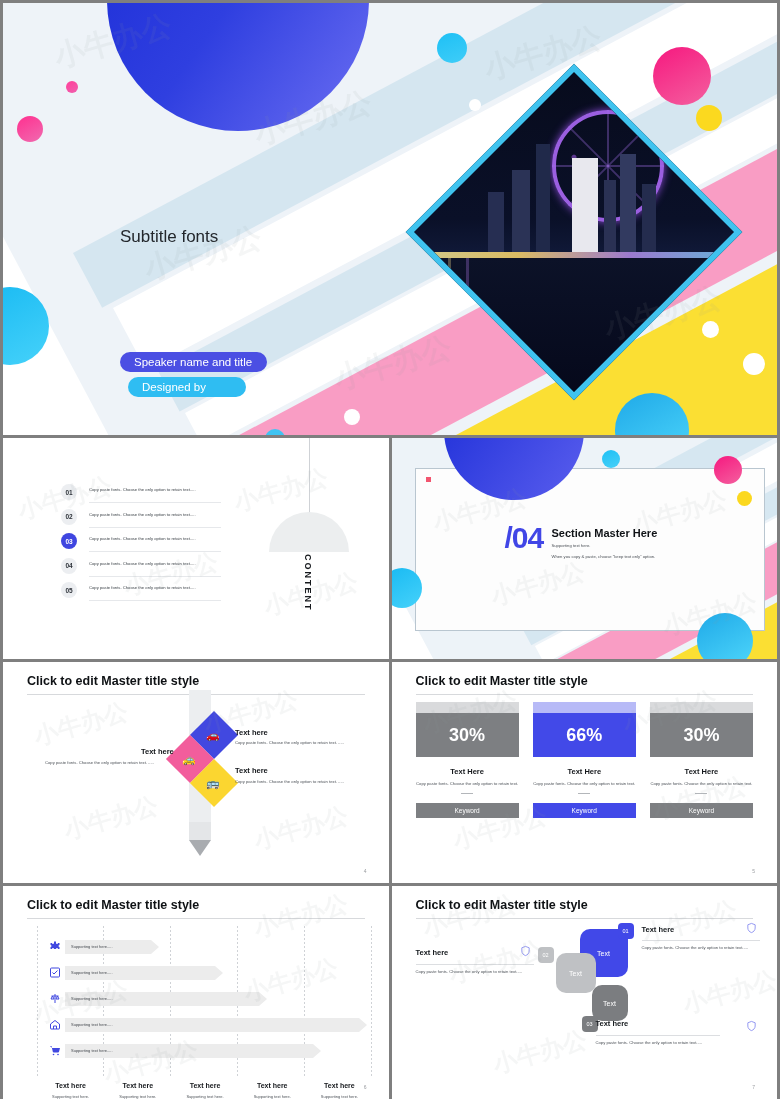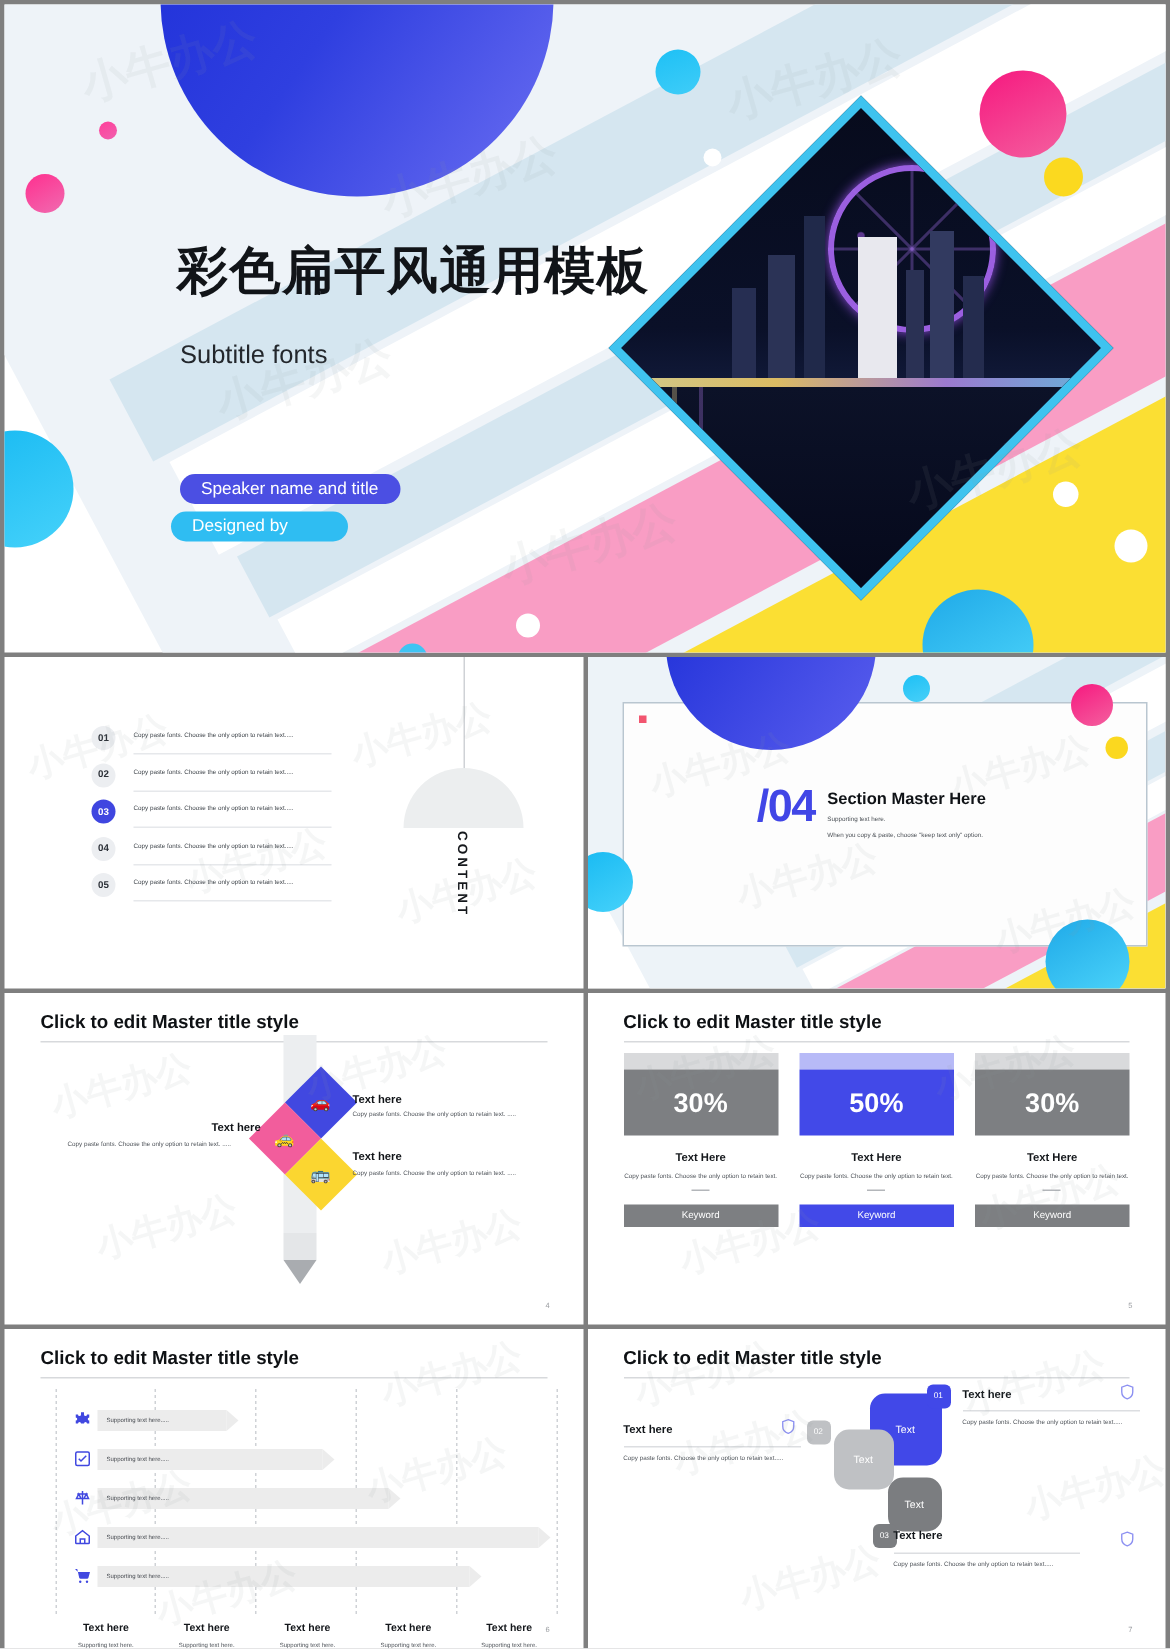--- a/index.html
+++ b/index.html
@@ -122,23 +122,24 @@
     position: absolute; left: 117px; top: 224px;
     font-size: 17px; color: #23272c;
   }
   .badge {
     position: absolute;
     border-radius: 11px;
     color: #ffffff;
     font-size: 11.5px;
     padding: 4px 14px;
     white-space: nowrap;
+    margin-top: 36px;
   }
   .badge-speaker { left: 117px; top: 313px; background: #4b4fe3; width: 147px; }
-  .badge-designed { left: 111px; top: 338px; background: #2fbdf2; width: 118px; }
+  .badge-designed { left: 125px; top: 338px; background: #2fbdf2; width: 118px; }
 
   
   .slide {
     position: relative;
     width: 385.5px; height: 219px;
     background: #ffffff;
     overflow: hidden;
     flex: none;
   }
   .slide.tall { height: 221px; }
@@ -377,21 +378,20 @@
           <div class="tower t2"></div>
           <div class="tower t3"></div>
           <div class="tower t4"></div>
           <div class="tower t5"></div>
           <div class="tower t6"></div>
           <div class="waterline"></div>
           <div class="reflect"></div>
         </div>
       </div>
 
-      <div class="title-zh">彩色扁平风通用模板</div>
       <div class="subtitle">Subtitle fonts</div>
       <div class="badge badge-speaker">Speaker name and title</div>
       <div class="badge badge-designed">Designed by</div>
 
       <div class="wm" style="left:50px;  top:18px;  font-size:30px;">小牛办公</div>
       <div class="wm" style="left:250px; top:95px;  font-size:30px;">小牛办公</div>
       <div class="wm" style="left:480px; top:30px;  font-size:30px;">小牛办公</div>
       <div class="wm" style="left:140px; top:230px; font-size:30px;">小牛办公</div>
       <div class="wm" style="left:600px; top:290px; font-size:30px;">小牛办公</div>
       <div class="wm" style="left:330px; top:340px; font-size:30px;">小牛办公</div>
@@ -515,21 +515,21 @@
         <div class="pc-col">
           <div class="pc-cap"></div>
           <div class="pc-bar">30%</div>
           <div class="pc-h">Text Here</div>
           <div class="pc-p">Copy paste fonts. Choose the only option to retain text.</div>
           <div class="pc-dash"></div>
           <div class="pc-kw">Keyword</div>
         </div>
         <div class="pc-col">
           <div class="pc-cap hl"></div>
-          <div class="pc-bar hl">50%</div>
+          <div class="pc-bar hl">66%</div>
           <div class="pc-h">Text Here</div>
           <div class="pc-p">Copy paste fonts. Choose the only option to retain text.</div>
           <div class="pc-dash"></div>
           <div class="pc-kw hl">Keyword</div>
         </div>
         <div class="pc-col">
           <div class="pc-cap"></div>
           <div class="pc-bar">30%</div>
           <div class="pc-h">Text Here</div>
           <div class="pc-p">Copy paste fonts. Choose the only option to retain text.</div>

